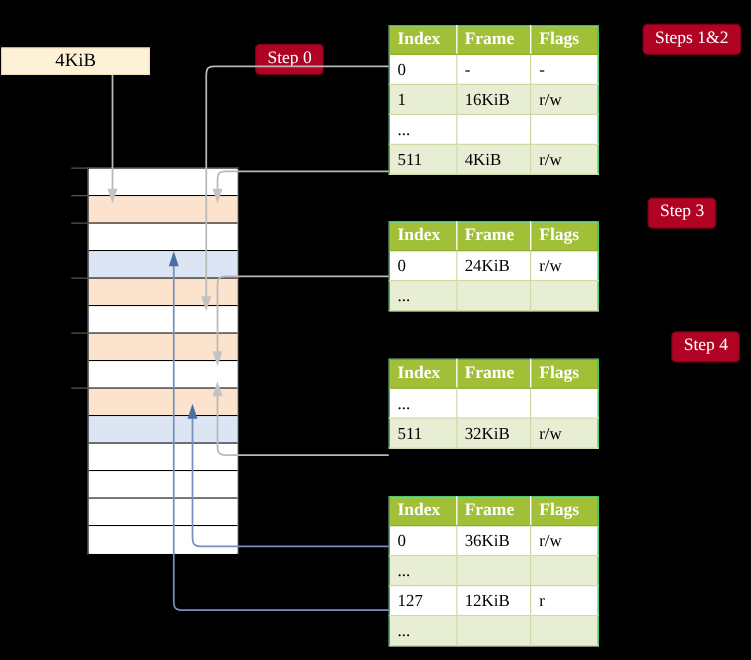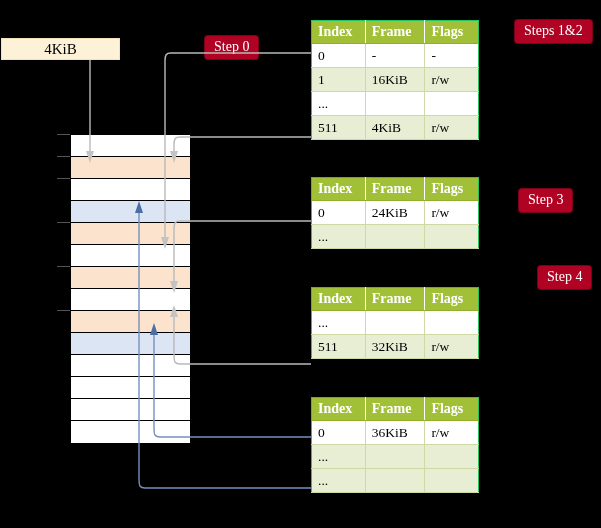--- a/index.html
+++ b/index.html
@@ -20,21 +20,21 @@
 
   
   .badge{
     position:absolute;background:#b00324;color:#fff;
     font-size:14px;line-height:1;
     padding:4px 9px 5px 9px;border-radius:3px;white-space:nowrap;
     box-shadow:0 0 0 1px #7d0019;
   }
   #badge-step0{left:189px;top:36px;margin-left:16px;}
   #badge-steps12{left:515px;top:20px;}
-  #badge-step3{left:519px;top:159px;margin-top:30px;}
+  #badge-step3{left:519px;top:159px;}
   #badge-step4{left:538px;top:266px;}
 
   
   .mem{
     position:absolute;left:70px;top:134px;width:121px;
     border:1px solid #000;box-sizing:border-box;background:#fff;
   }
   .mem-row{
     height:22px;border-bottom:1px solid #000;box-sizing:border-box;background:#fff;
   }
@@ -225,20 +225,25 @@
         <tr class="plain">
           <td>0</td>
           <td>36KiB</td>
           <td>r/w</td>
         </tr>
         <tr class="alt">
           <td>...</td>
           <td></td>
           <td></td>
         </tr>
+        <tr class="plain">
+          <td>127</td>
+          <td>12KiB</td>
+          <td>r</td>
+        </tr>
         <tr class="alt">
           <td>...</td>
           <td></td>
           <td></td>
         </tr>
       </tbody>
     </table>
 
   <svg class="links" viewBox="0 0 601 528">
 

